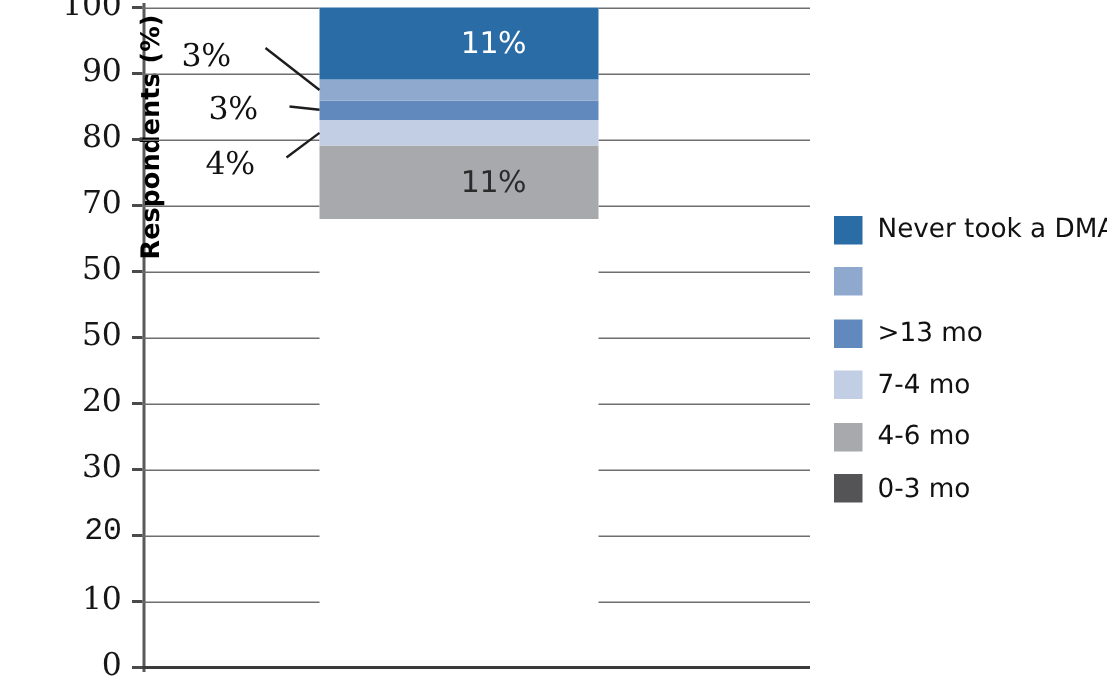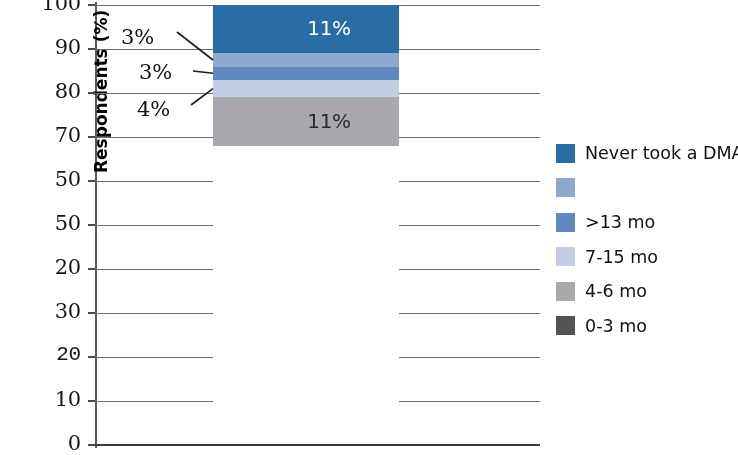--- a/index.html
+++ b/index.html
@@ -146,21 +146,21 @@
       </div>
       <div class="legend-row">
         <span class="swatch" style="background: rgb(143, 168, 206);"></span>
       </div>
       <div class="legend-row">
         <span class="swatch" style="background: rgb(98, 137, 189);"></span>
         <span class="legend-text">&gt;13 mo</span>
       </div>
       <div class="legend-row">
         <span class="swatch" style="background: rgb(194, 206, 227);"></span>
-        <span class="legend-text">7-15 mo</span>
+        <span class="legend-text">7-4 mo</span>
       </div>
       <div class="legend-row">
         <span class="swatch" style="background: rgb(167, 169, 172);"></span>
         <span class="legend-text">4-6 mo</span>
       </div>
       <div class="legend-row">
         <span class="swatch" style="background: rgb(84, 84, 86);"></span>
         <span class="legend-text">0-3 mo</span>
       </div>
     </div>

